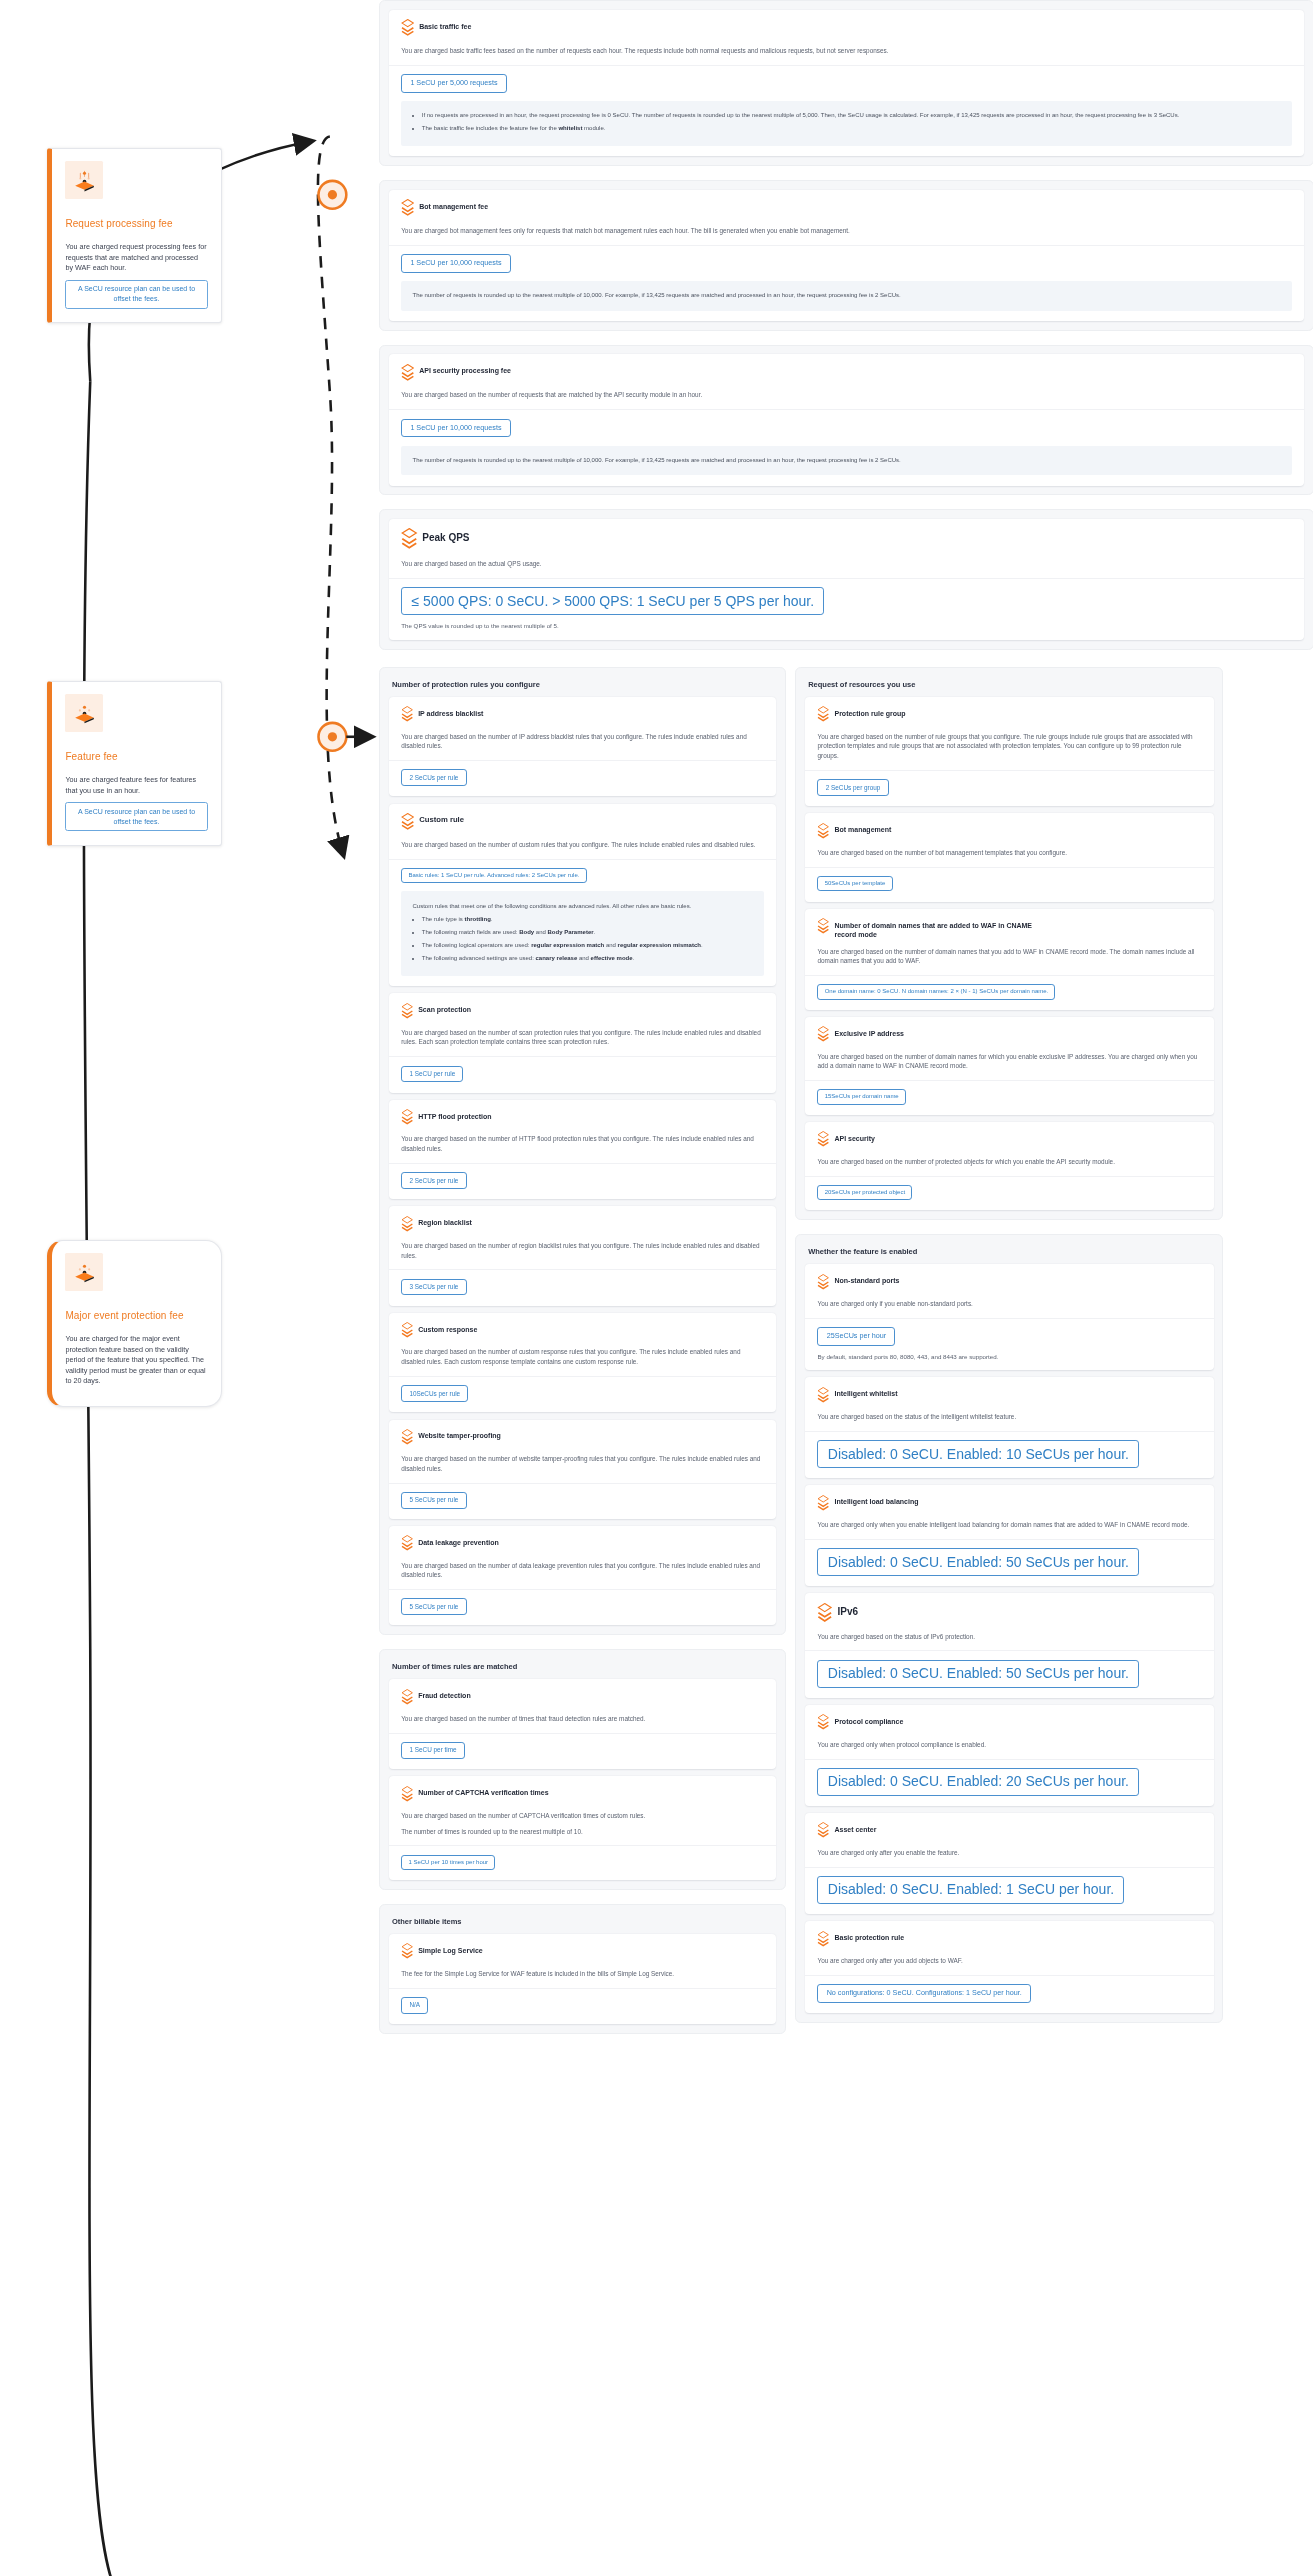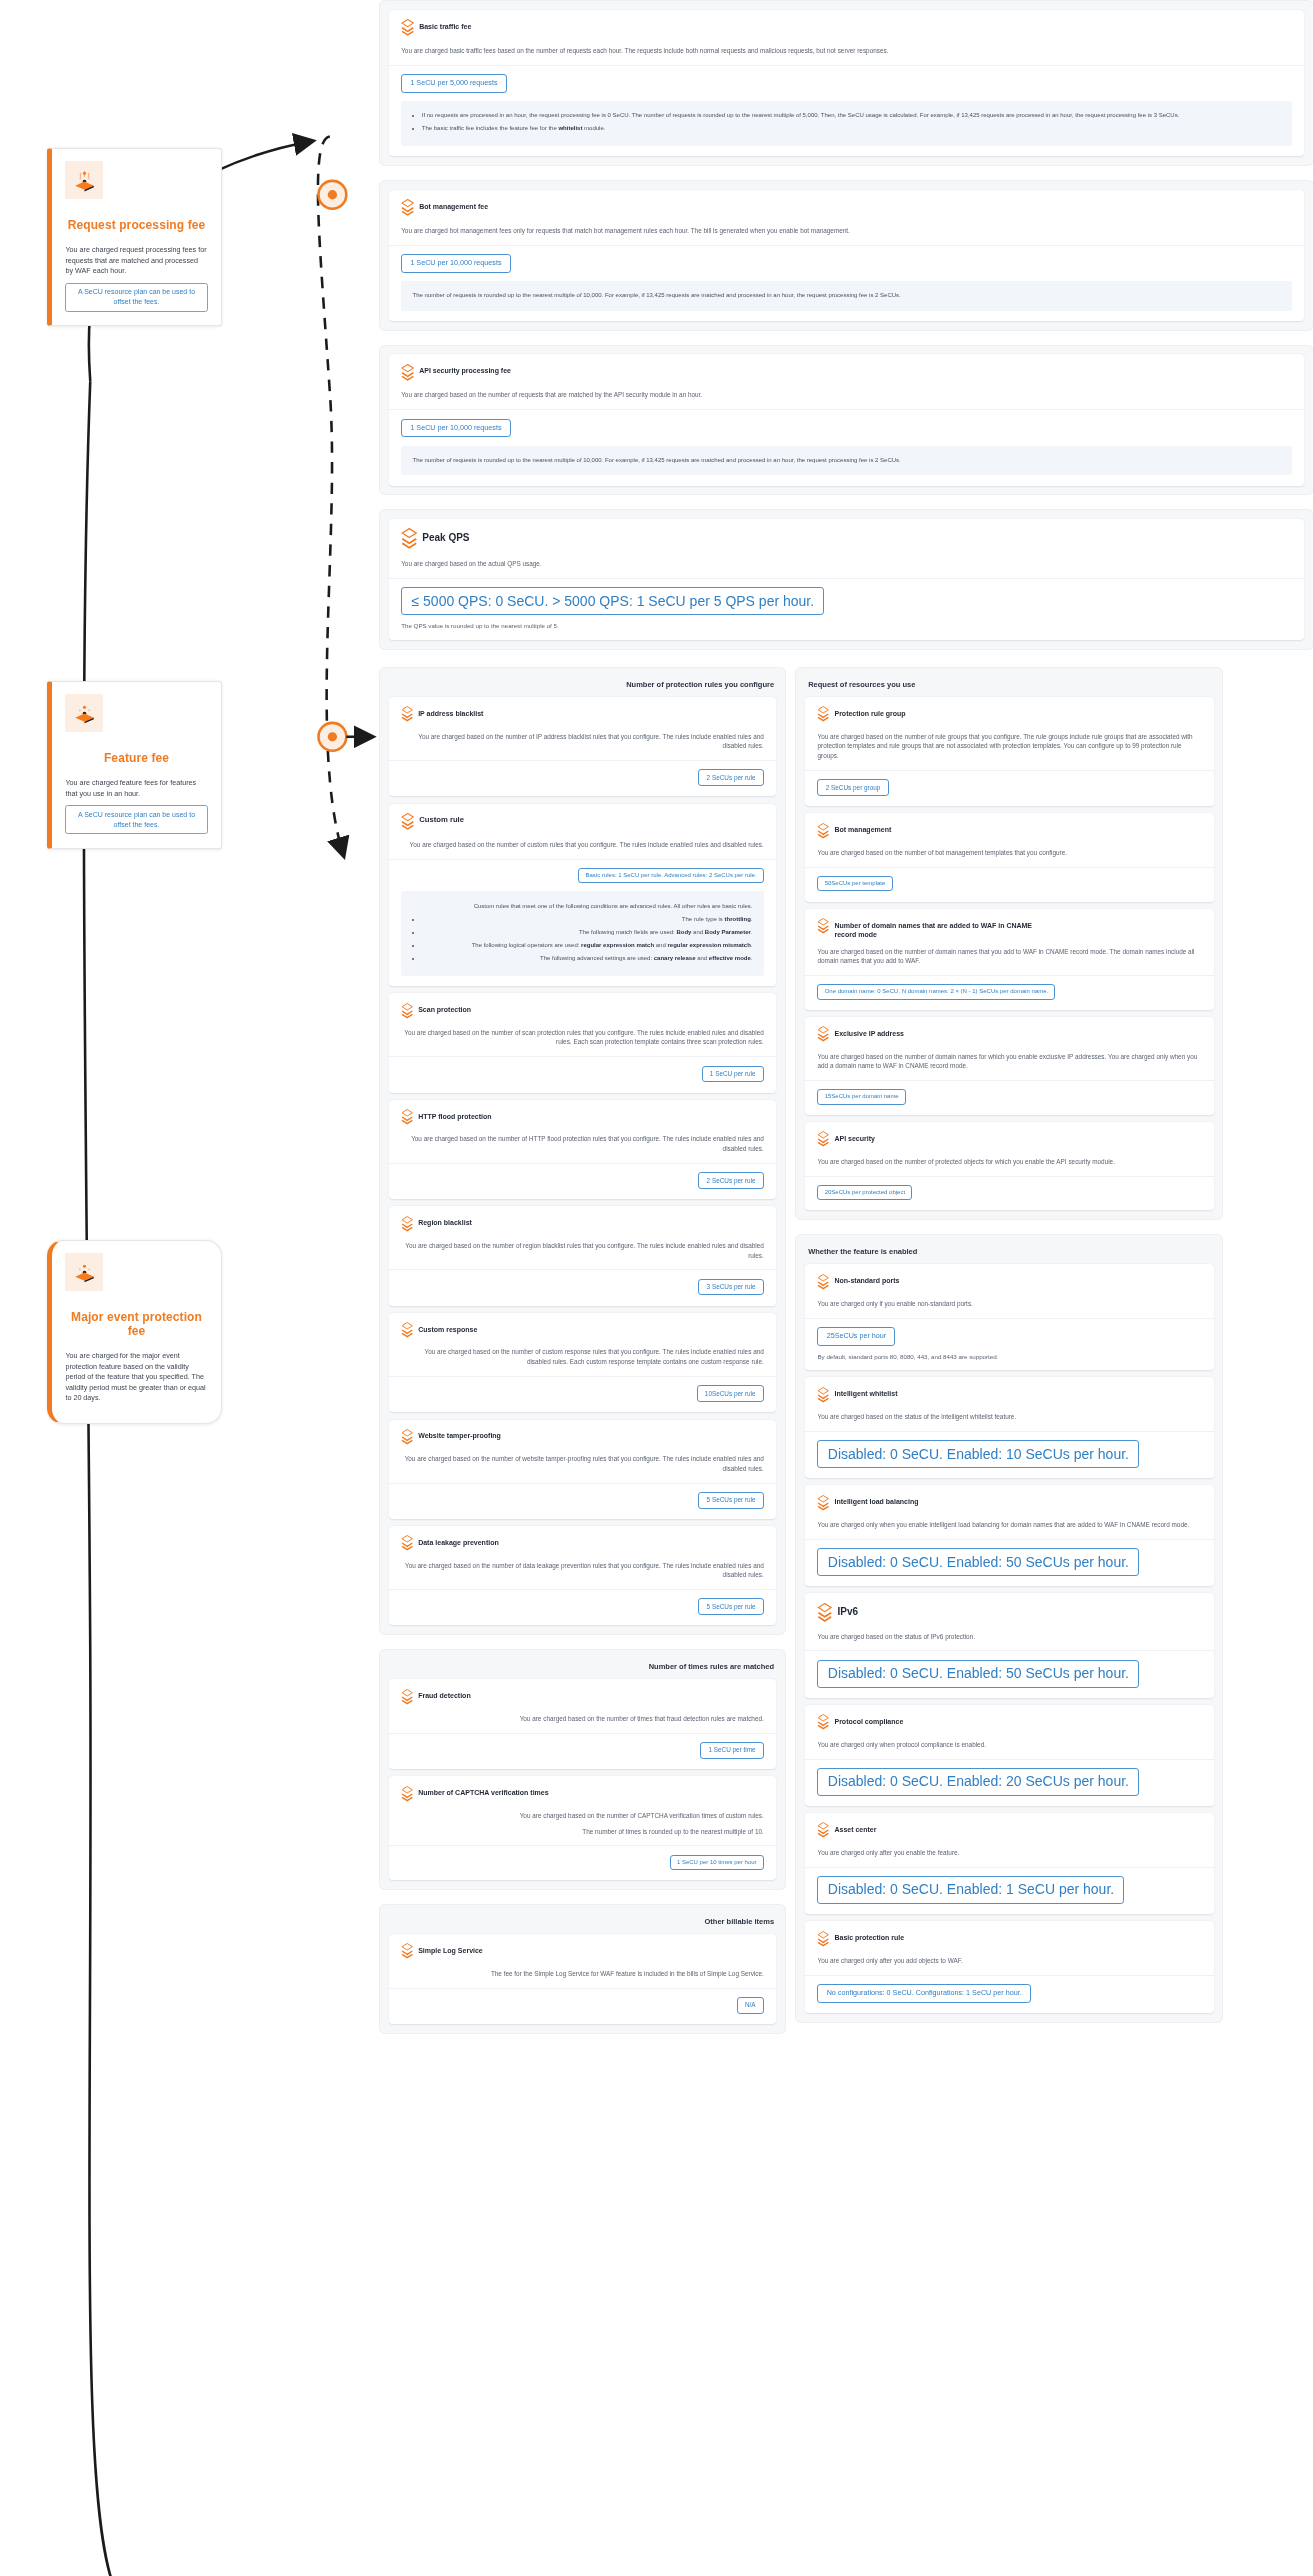--- a/index.html
+++ b/index.html
@@ -37,25 +37,24 @@
   .flowcard .ficon {
     width: 38px; height: 38px;
     background: #fdeee3;
     border-radius: 1.5px;
     position: relative;
     margin-bottom: 18.5px;
   }
   .flowcard .ficon svg { position: absolute; left: 4.6px; top: 4.6px; }
   .flowcard .ftitle {
     color: #ef7b22;
-    font-weight: bold;
-    font-size: 12px;
+    font-weight: normal;
+    font-size: 10px;
     margin-bottom: 13.4px;
     letter-spacing: 0.1px;
-    text-align: center;
   }
   .flowcard .fdesc {
     color: #3c4251;
     font-size: 7.2px;
     line-height: 1.45;
     margin-bottom: 6.2px;
   }
   .flowcard .fnote {
     border: 0.5px solid #6ba7dd;
     border-radius: 2.6px;
@@ -154,21 +153,21 @@
   .note b { color: #2c3242; }
   .note .lead { margin-bottom: 2.1px; }
   .subnote {
     font-size: 6.2px;
     color: #5b6270;
     margin-top: 7.2px;
   }
 
   
   .cols { display: flex; gap: 9.3px; align-items: flex-start; }
-  .col-l { width: 407px; flex: 0 0 407px; text-align: right; }
+  .col-l { width: 407px; flex: 0 0 407px; }
   .col-r { width: 428px; flex: 0 0 428px; }
 </style>
 </head>
 <body>
 
 <div class="page">
 
   <svg class="connector" width="1314" height="2774" viewBox="0 0 2550 5384">
 
     <path d="M300,398 C360,360 460,300 600,275" stroke="#1b1b1b" stroke-width="5" fill="none" marker-end="url(#arrowdk)"></path>

